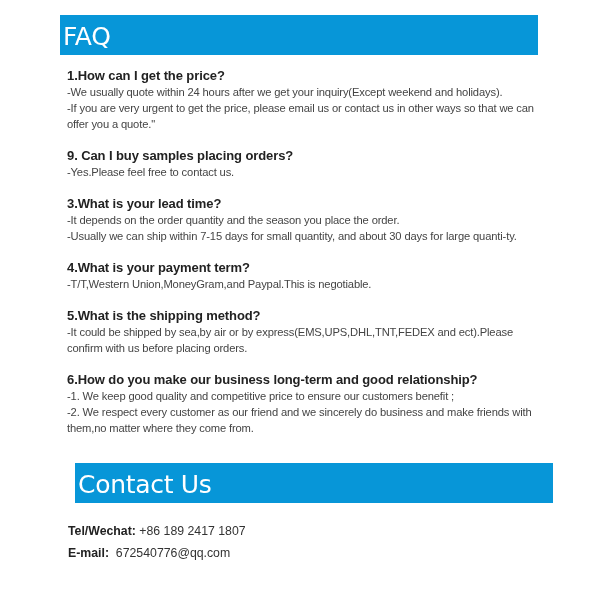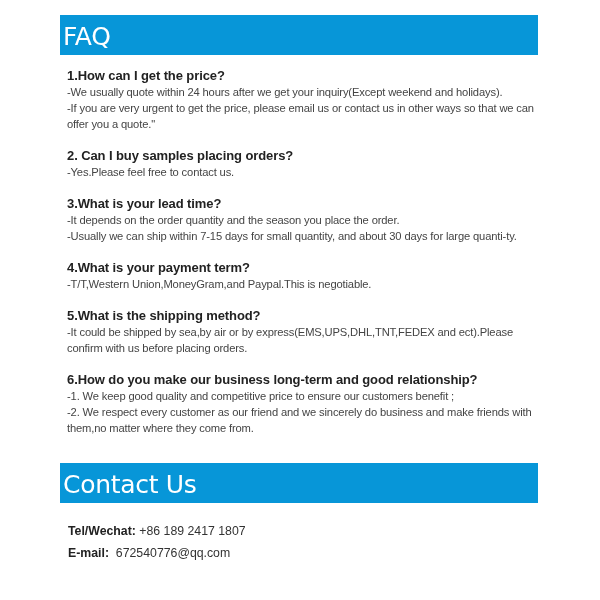--- a/index.html
+++ b/index.html
@@ -3,21 +3,21 @@
   <meta charset="utf-8">
   <style>
     html, body { margin: 0; padding: 0; background: #ffffff; }
     body { width: 600px; height: 600px; position: relative; overflow: hidden;
            font-family: "Liberation Sans", "DejaVu Sans", sans-serif; color: #333; }
     .banner { position: absolute; left: 60px; width: 478px; height: 40px;
               background: #0796d8; color: #ffffff; }
     .banner span { position: absolute; left: 3px; top: 7px; font-size: 25px;
                    font-family: "DejaVu Sans", sans-serif; font-weight: normal; letter-spacing: -0.3px; }
     #faq-banner { top: 15px; }
-    #contact-banner { top: 463px; }
+    #contact-banner { top: 463px; margin-left: 15px; }
     .faq-list { position: absolute; left: 67px; top: 68px; width: 470px; }
     .faq-item { margin: 0 0 16px 0; }
     .q { font-size: 13px; font-weight: bold; color: #222; line-height: 16px; letter-spacing: -0.1px; }
     .a { font-size: 11.2px; color: #444; line-height: 16px; letter-spacing: -0.15px; }
     .contact { position: absolute; left: 68px; top: 520px; width: 470px; }
     .contact-row { font-size: 12.3px; line-height: 22px; color: #333; }
     .contact-row b { color: #222; }
   </style>
 </head>
 <body>
@@ -26,21 +26,21 @@
   <span>FAQ</span>
 </div>
 
 <div class="faq-list">
   <div class="faq-item">
     <div class="q">1.How can I get the price?</div>
     <div class="a">-We usually quote within 24 hours after we get your inquiry(Except weekend and holidays).</div>
     <div class="a">-If you are very urgent to get the price, please email us or contact us in other ways so that we can offer you a quote."</div>
   </div>
   <div class="faq-item">
-    <div class="q">2. Can I buy samples placing orders?</div>
+    <div class="q">9. Can I buy samples placing orders?</div>
     <div class="a">-Yes.Please feel free to contact us.</div>
   </div>
   <div class="faq-item">
     <div class="q">3.What is your lead time?</div>
     <div class="a">-It depends on the order quantity and the season you place the order.</div>
     <div class="a">-Usually we can ship within 7-15 days for small quantity, and about 30 days for large quanti-ty.</div>
   </div>
   <div class="faq-item">
     <div class="q">4.What is your payment term?</div>
     <div class="a">-T/T,Western Union,MoneyGram,and Paypal.This is negotiable.</div>

